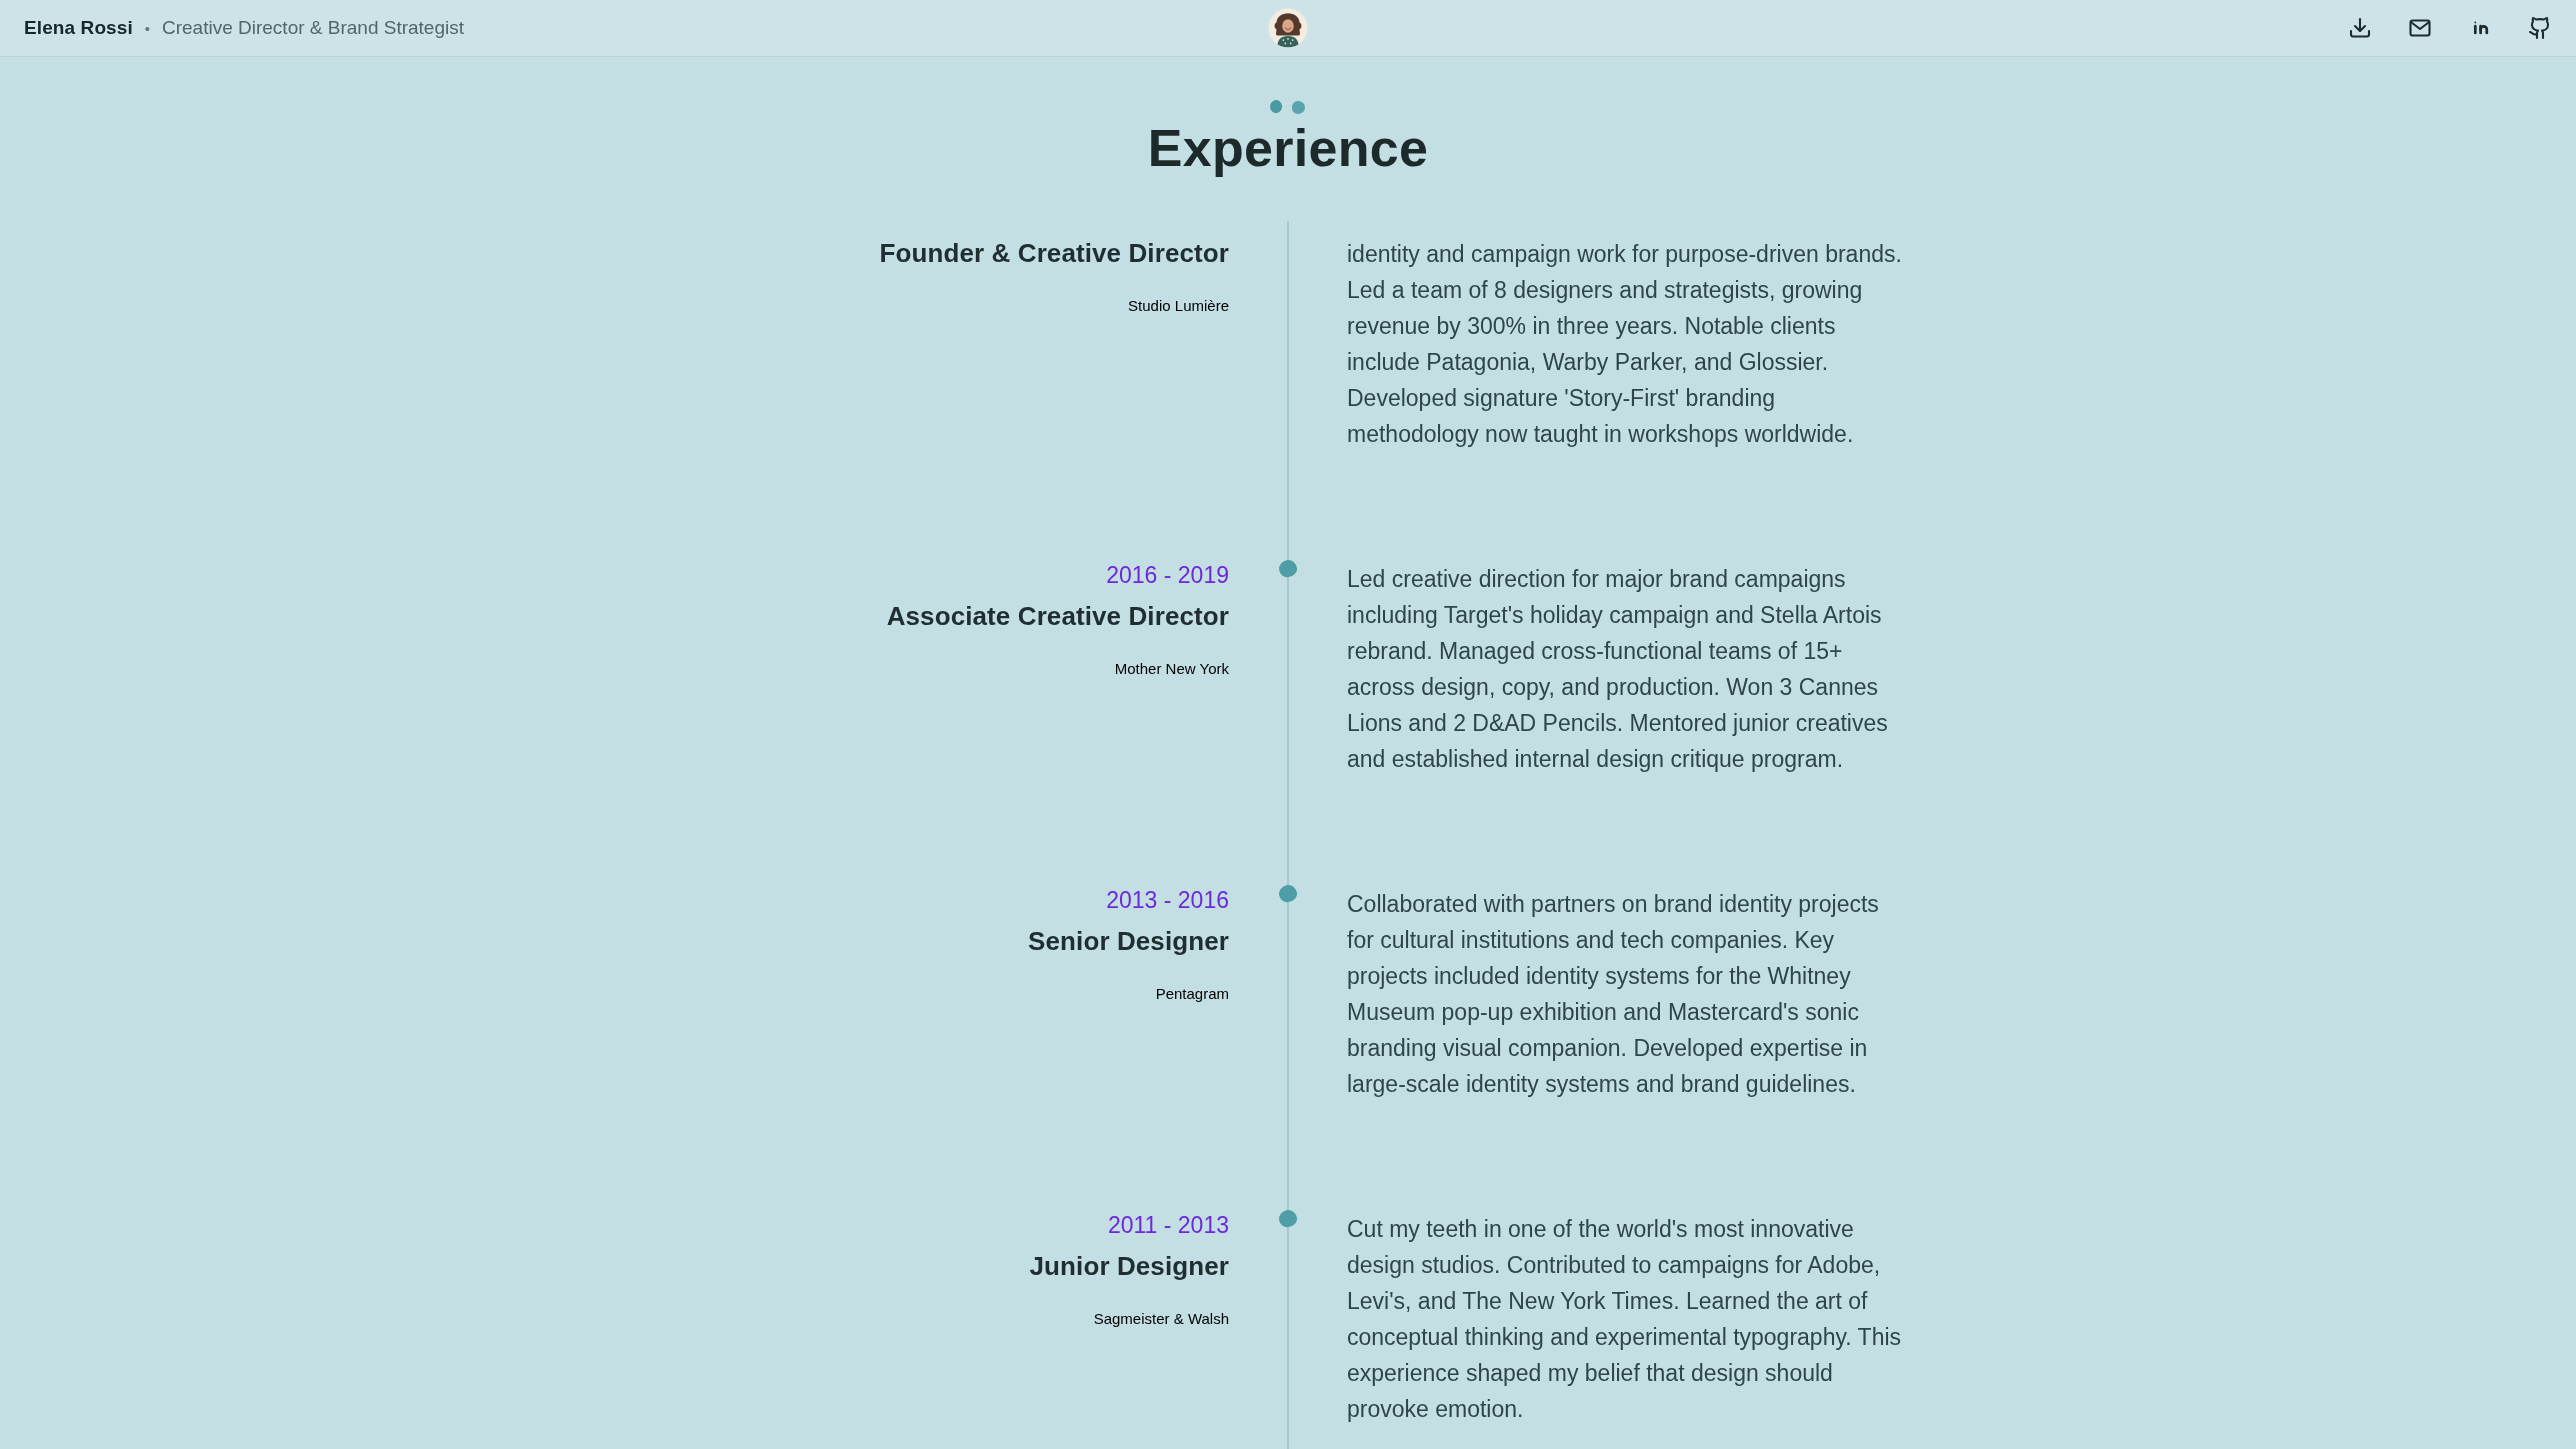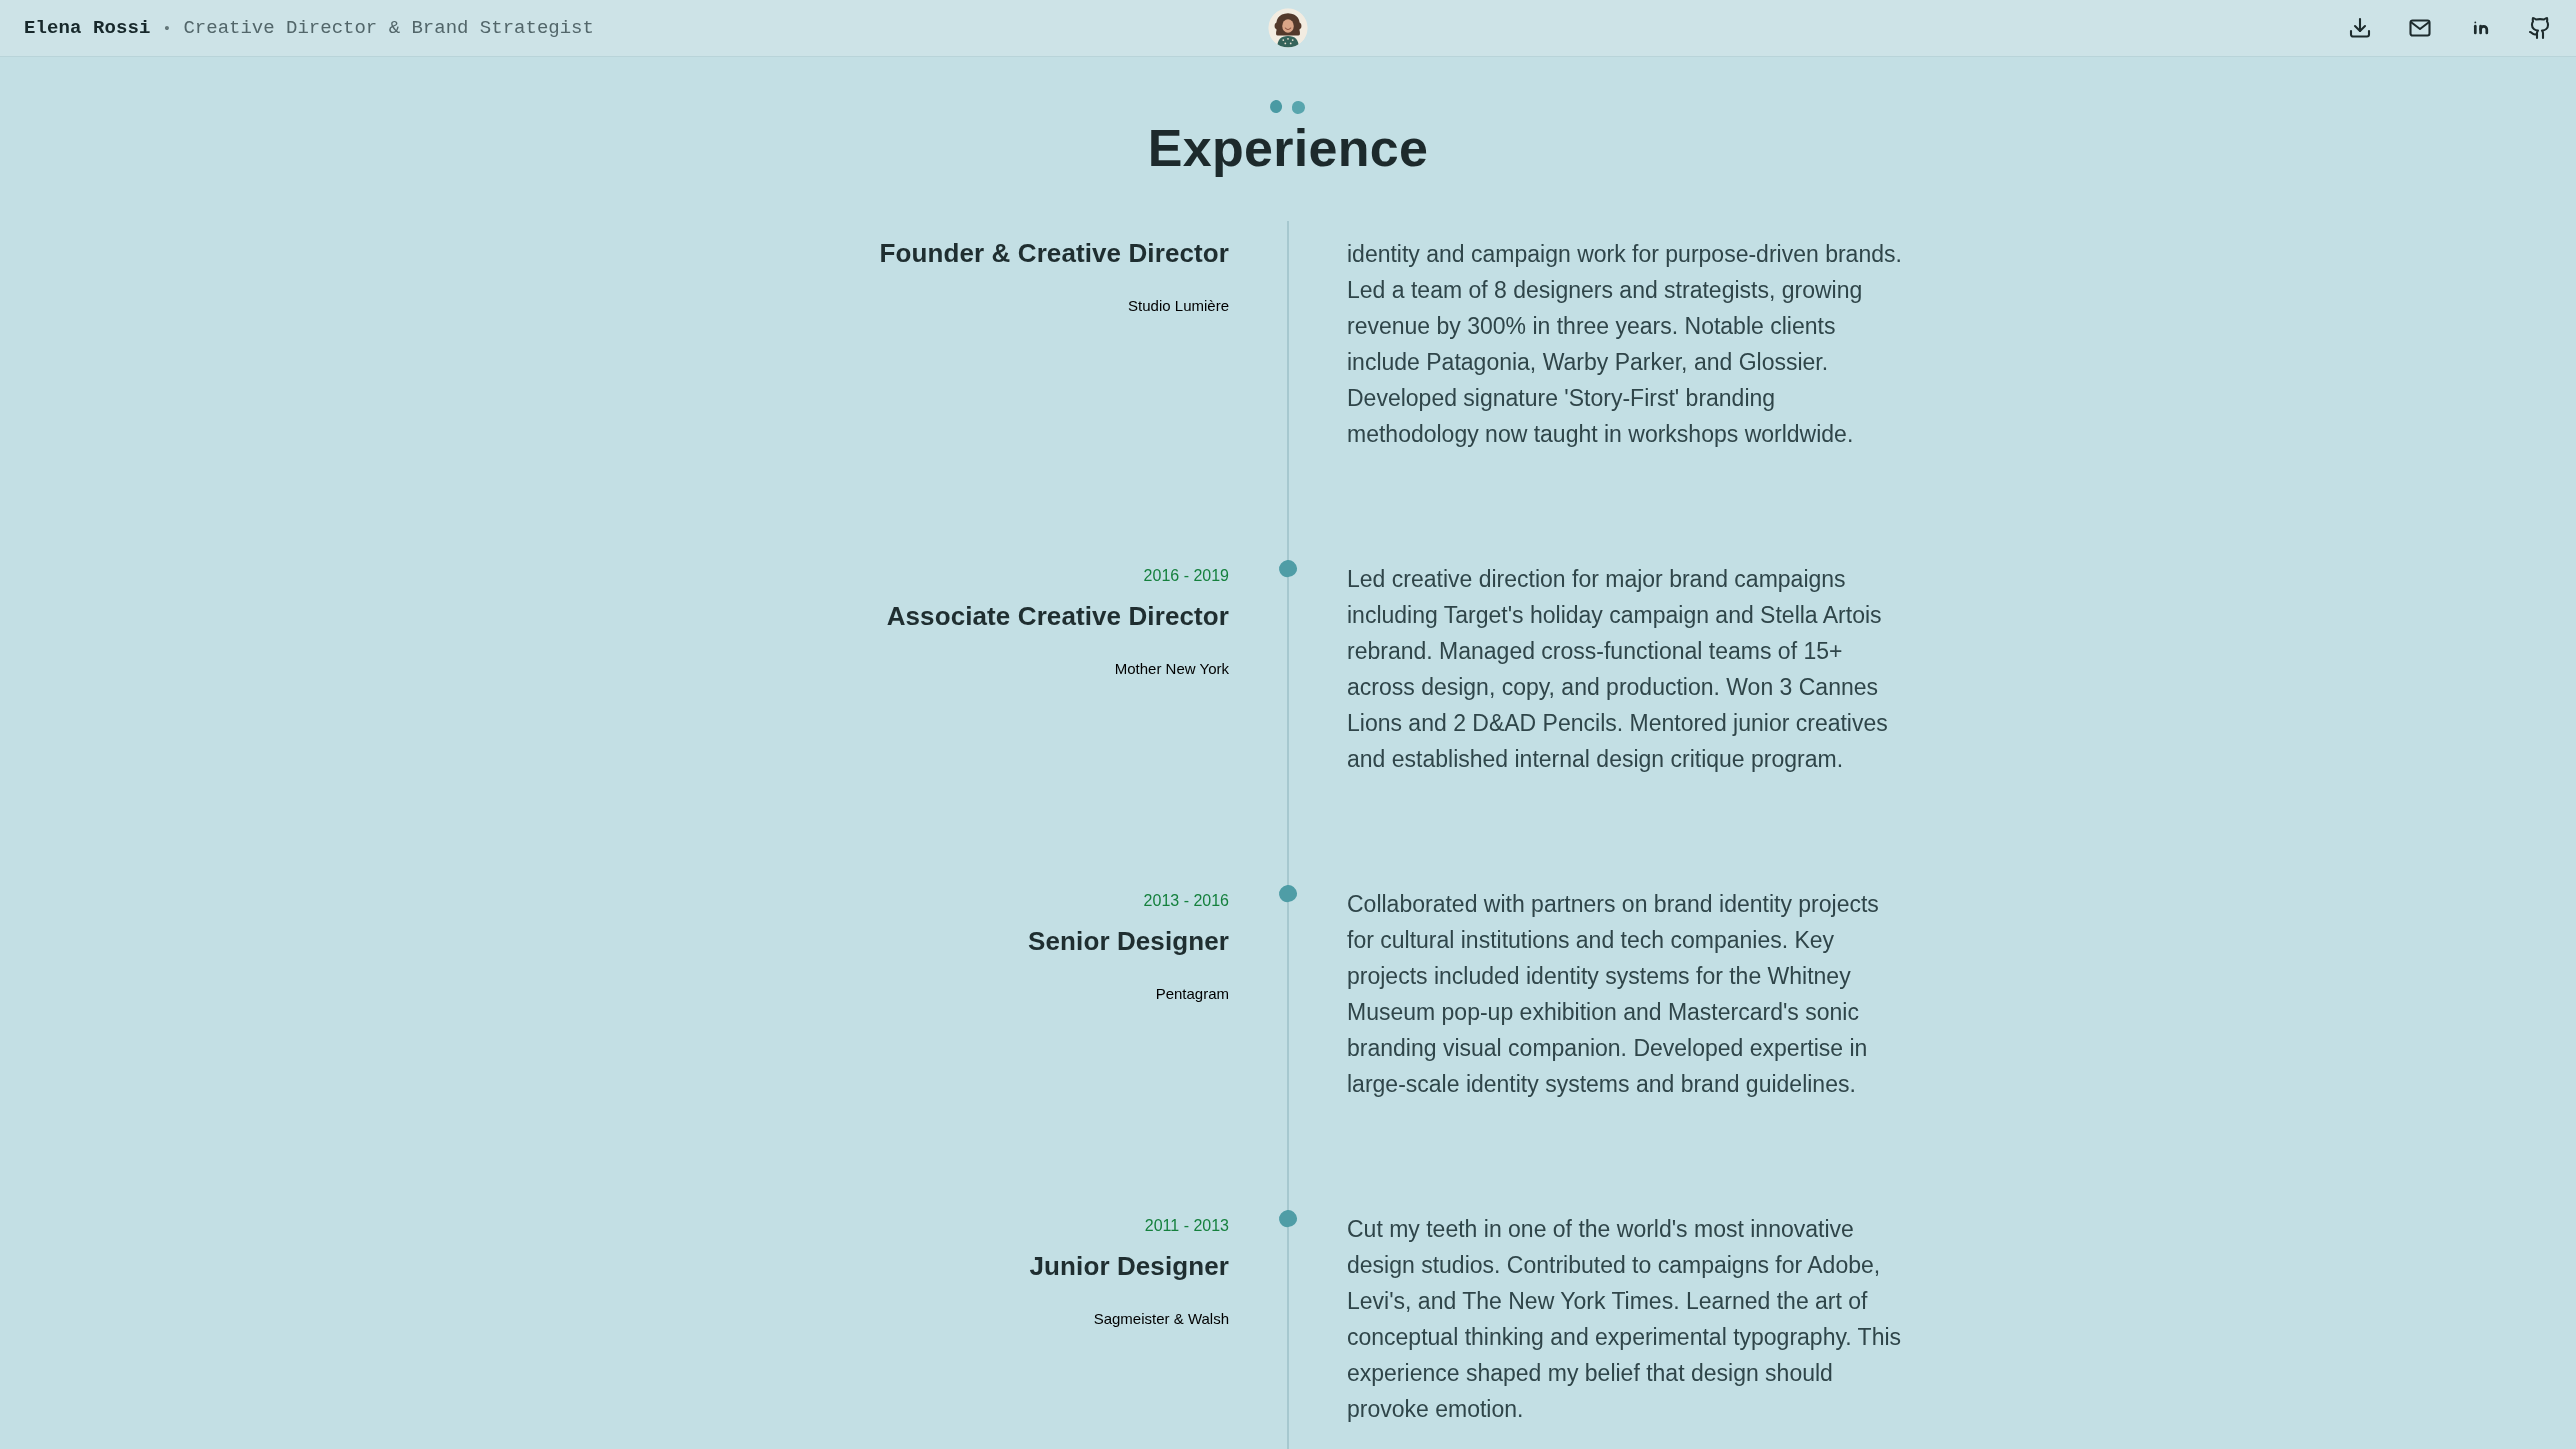--- a/index.html
+++ b/index.html
@@ -10,21 +10,21 @@
     -webkit-font-smoothing:antialiased;
   }
   
   .topbar{
     position:relative;box-sizing:border-box;
     height:57px;display:flex;align-items:center;
     padding:0 24px;
     background:#cde3e7;
     border-bottom:0.7px solid rgba(170,200,206,.55);
   }
-  .identity{display:flex;align-items:baseline;gap:12px;font-size:19px;white-space:nowrap;font-family:Liberation Mono, monospace;}
+  .identity{display:flex;align-items:baseline;gap:12px;font-size:19px;white-space:nowrap;}
   .identity .name{font-weight:bold;color:#17282b;letter-spacing:0.1px;}
   .identity .sep{color:#64777a;font-size:14.8px;}
   .identity .role{color:#52666a;}
   .avatar{
     position:absolute;left:50%;top:50%;transform:translate(-50%,-50%);
     width:39px;height:39px;border-radius:50%;overflow:hidden;background:#f2ece1;
     border:0;padding:0;cursor:pointer;display:block;
   }
   .avatar svg{display:block;width:100%;height:100%;}
   .actions{margin-left:auto;display:flex;align-items:center;gap:36px;}
@@ -42,21 +42,21 @@
     margin:9.4px 0 0;text-align:center;
     font-size:52px;line-height:50px;font-weight:bold;
     color:#1d2a2c;letter-spacing:0.3px;
   }
   
   .timeline{position:relative;margin-top:48px;height:1228px;overflow:hidden;}
   .tl-line{position:absolute;left:1287px;top:0;width:2px;height:100%;background:#a6c8cf;}
   .entry{display:grid;grid-template-columns:1229px 118px 558px;margin:0 0 109px;}
   .entry.first{margin-top:14.8px;}
   .e-left{grid-column:1;text-align:right;}
-  .e-date{font-size:16px;line-height:29.5px;color:#15803d;margin-bottom:8px;}
+  .e-date{font-size:23px;line-height:29.5px;color:#6d28d9;margin-bottom:8px;}
   .e-title{font-size:26px;line-height:35px;font-weight:bold;color:#1f2e30;margin:0 0 20px;letter-spacing:0.1px;padding-left:24px;}
   .e-company{font-size:15px;line-height:29.5px;color:#000000;margin-left:12px;}
   .e-mid{grid-column:2;position:relative;}
   .e-dot{
     position:absolute;left:50%;top:-1.3px;transform:translateX(-50%) rotate(-8deg);
     width:18px;height:17px;background:#4f9da6;
     border-radius:53% 47% 55% 45%/52% 56% 44% 48%;
   }
   .e-right{grid-column:3;}
   .e-desc{margin:0;font-size:23px;line-height:36px;color:#2f4549;width:558px;}

